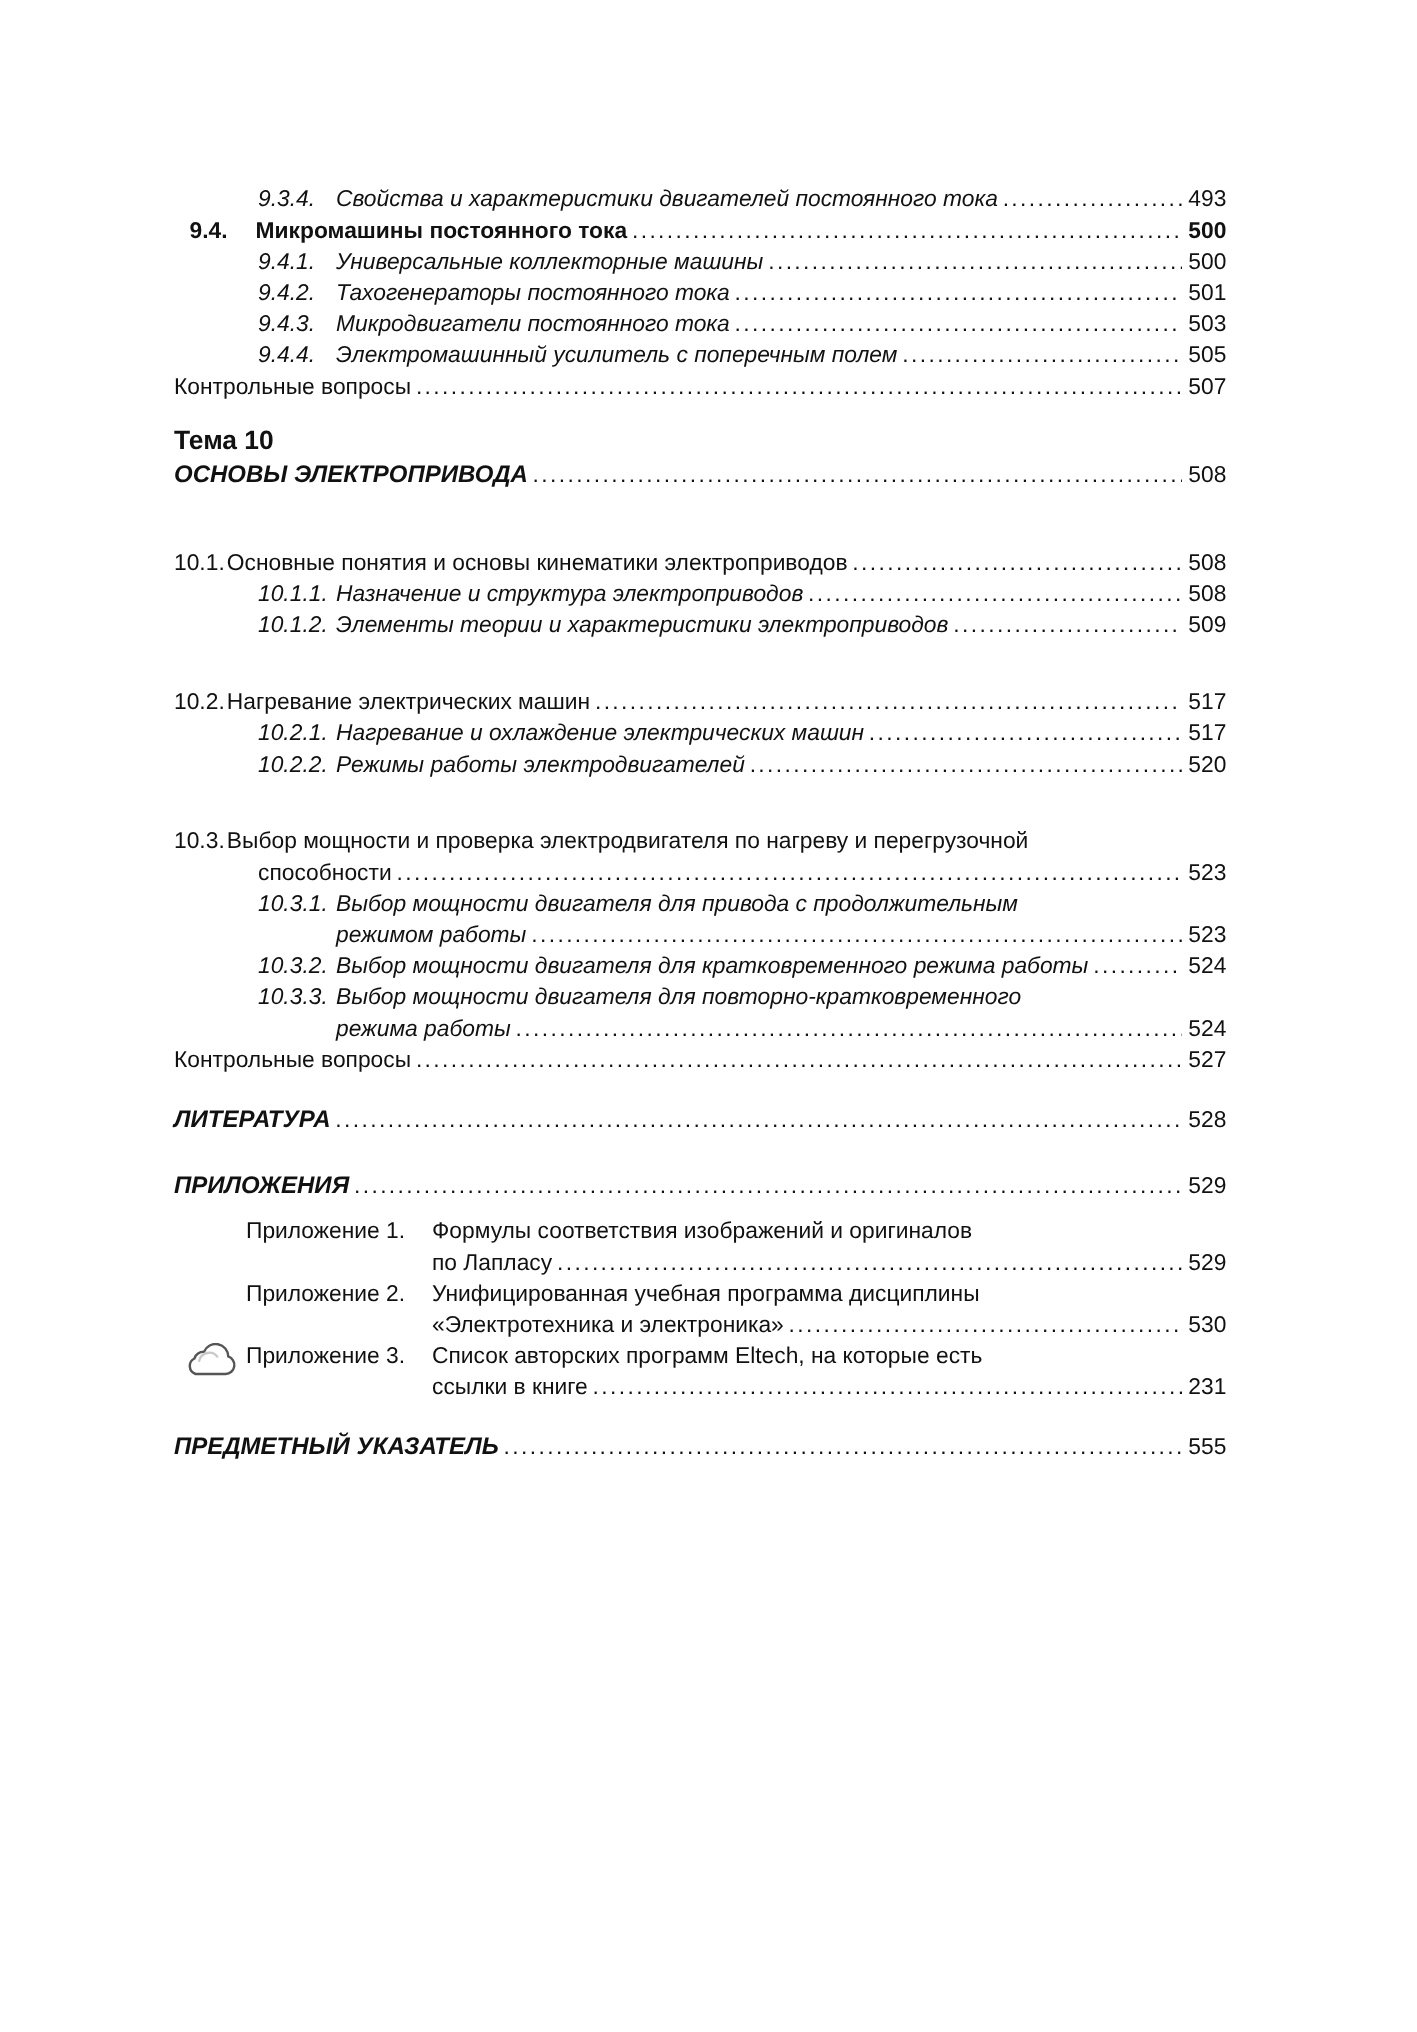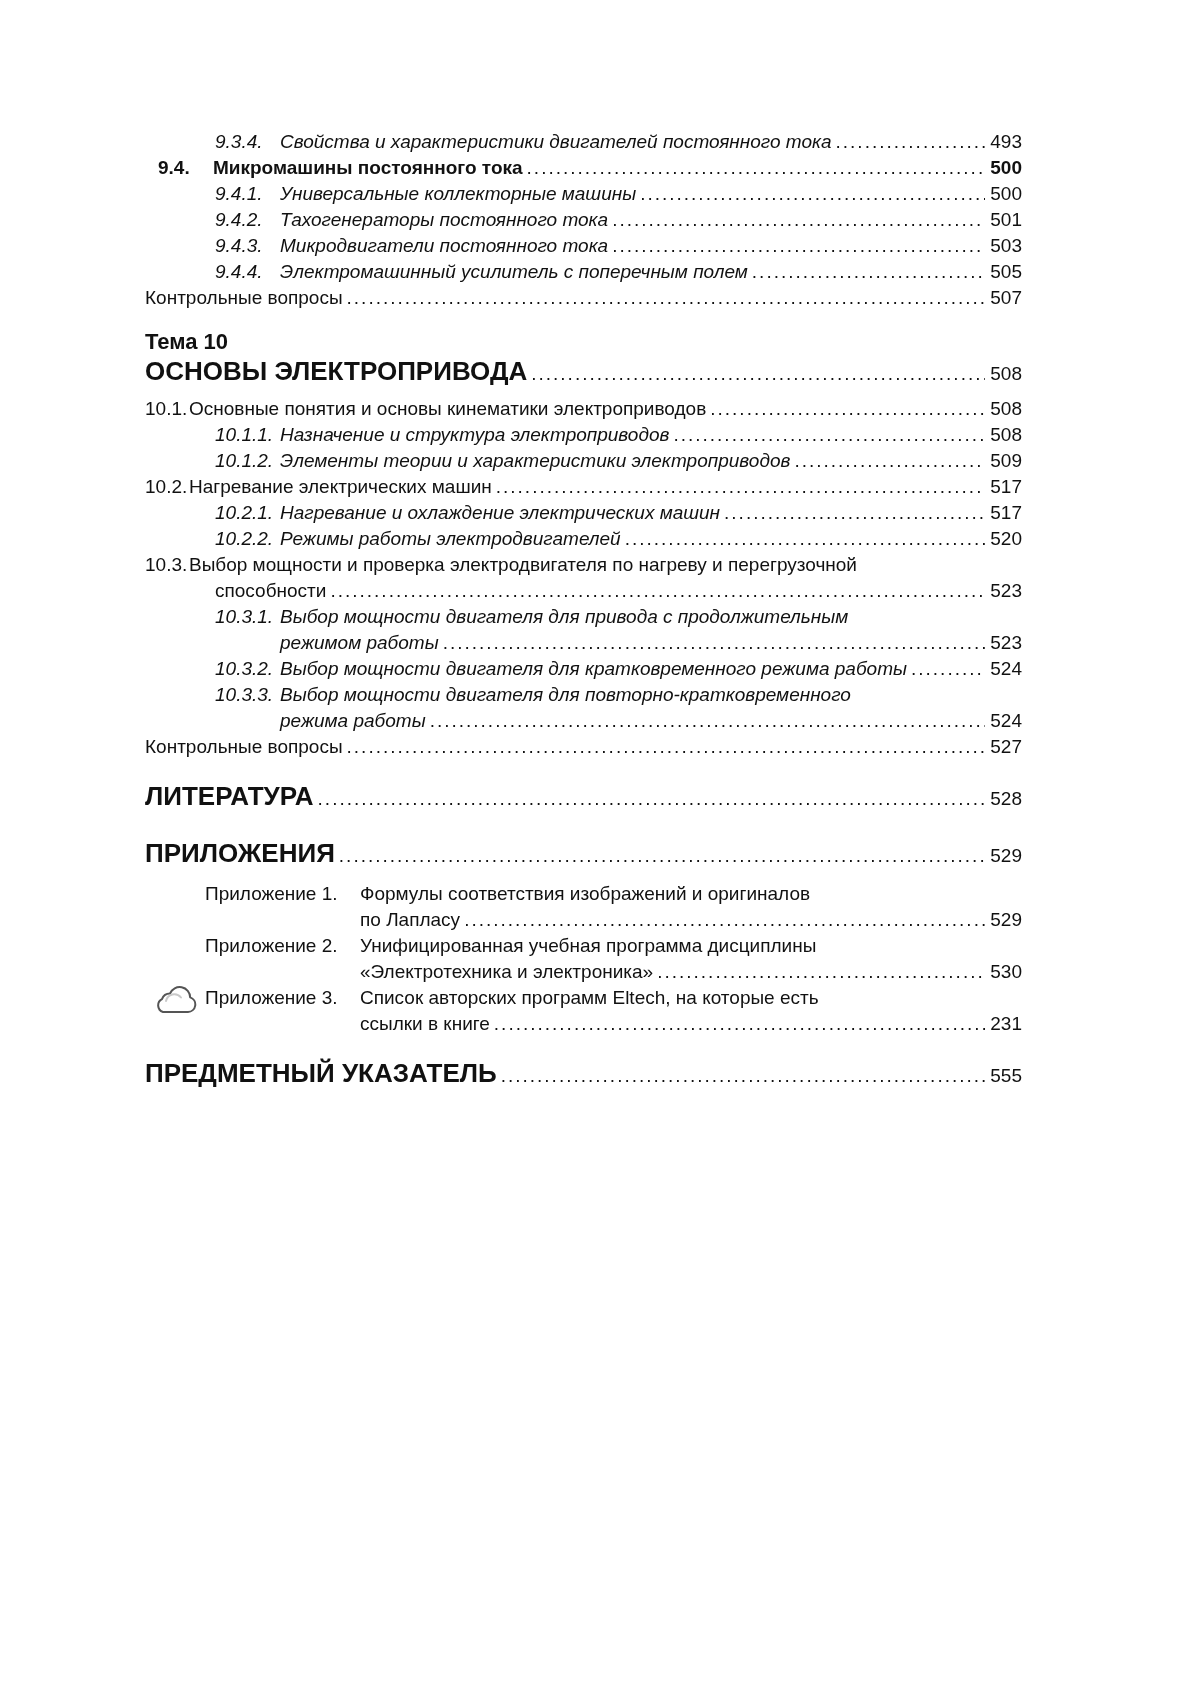--- a/index.html
+++ b/index.html
@@ -10,21 +10,21 @@
   .page {
     position:relative;
     width:1181px; height:1693px;
     margin:0 auto;
     background:#ffffff;
     color:#111111;
     overflow:hidden;
   }
   .content {
     position:absolute;
-    left:145px; top:129px;
+    left:145px; top:154px;
     width:877px;
     font-size:19px;
   }
   .row { display:flex; align-items:baseline; line-height:26px; }
   .num, .title, .pg, .label { flex:0 0 auto; white-space:pre; }
   .leader {
     flex:1 1 auto;
     overflow:hidden;
     white-space:nowrap;
     margin:0 3px 0 4px;
@@ -32,35 +32,35 @@
     color:#111111;
   }
   .leader::after {
     content:"......................................................................................................................................................................................................";
     letter-spacing:2px;
   }
   .pg { margin-left:2px; }
 
   
   .l1a { padding-left:13px;font-weight:bold; }  .l1a .num { width:55px; }   
-  .l1b { padding-left:0; }     .l1b .num { width:44px; }   
+  .l1b { padding-left:0; }     .l1b .num { width:44px;margin-top:38px; }   
   .l2  { padding-left:70px; }  .l2  .num { width:65px; }   
   .cont1 { padding-left:70px;text-align:center; }
   .cont2 { padding-left:135px; }
   .app   { padding-left:60px; position:relative; }
   .app .label { width:155px; }
   .appcont { padding-left:215px; }
 
   .it .num, .it .title { font-style:italic; }
 
   .theme-label {
     margin-top:17px;
     font-weight:700; font-size:22px; line-height:28px;
   }
-  .h-big .title { font-weight:700; font-size:26px; }
+  .h-big .title { font-weight:700; font-size:20px;font-style:italic; }
   .h-big { line-height:31px; }
   .mt-sm { margin-top:7px; }
   .mt-lit { margin-top:21px; }
   .mt-app { margin-top:24px; margin-bottom:10px; }
   .mt-idx { margin-top:21px;text-align:right; }
 
   .cloud { position:absolute; left:6px; top:1px; }
 </style>
 </head>
 <body>

